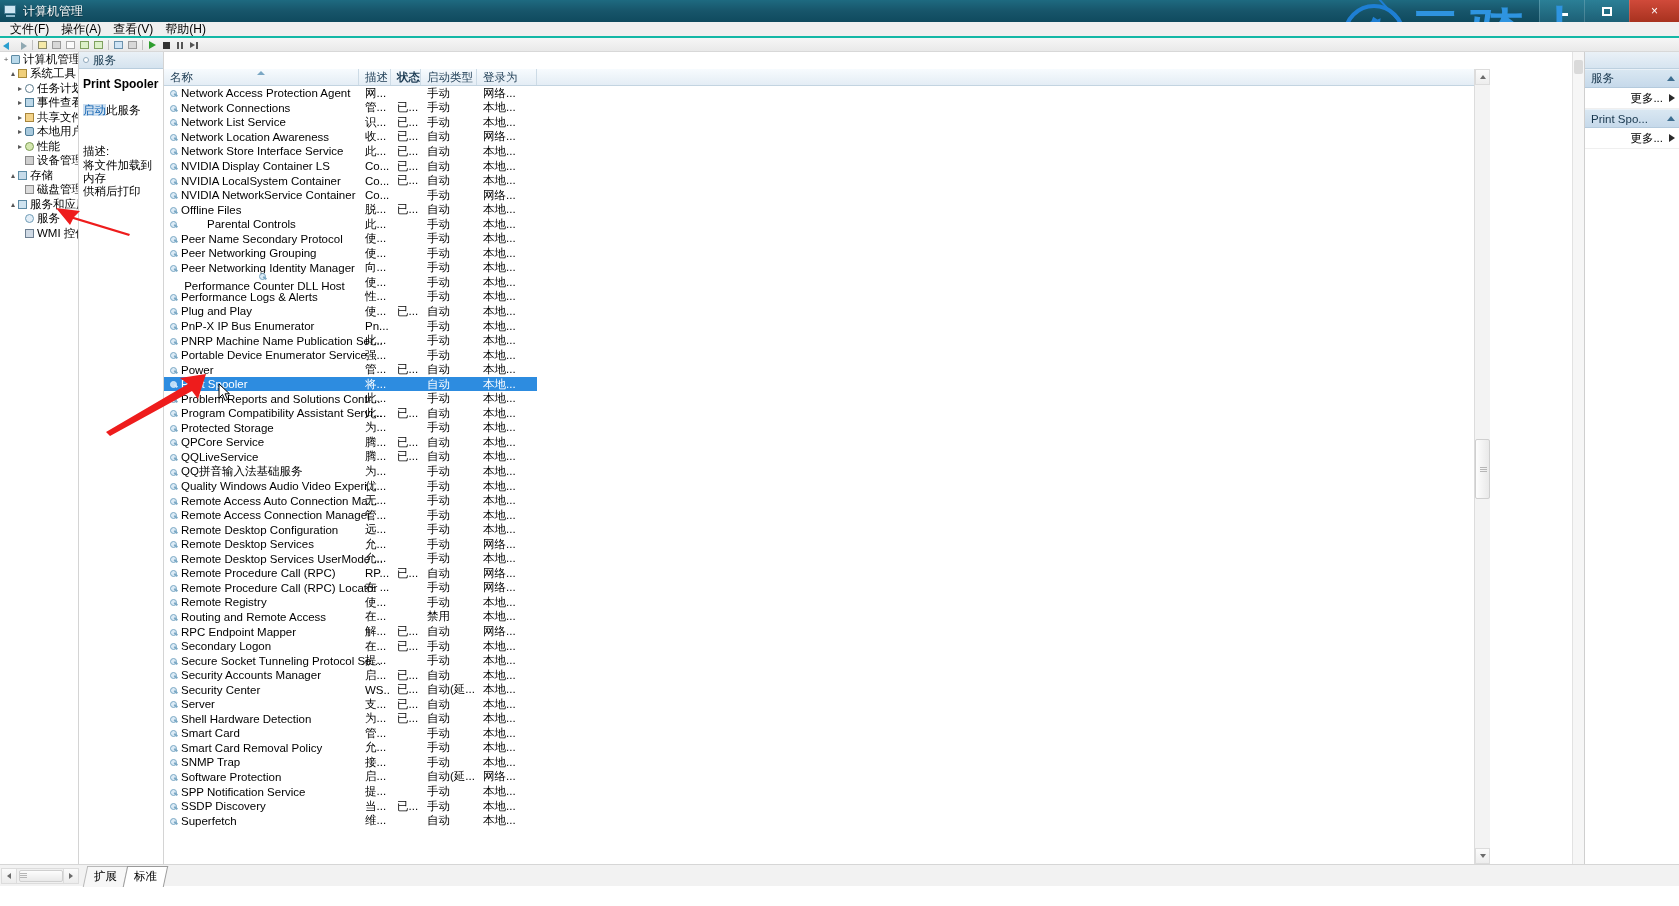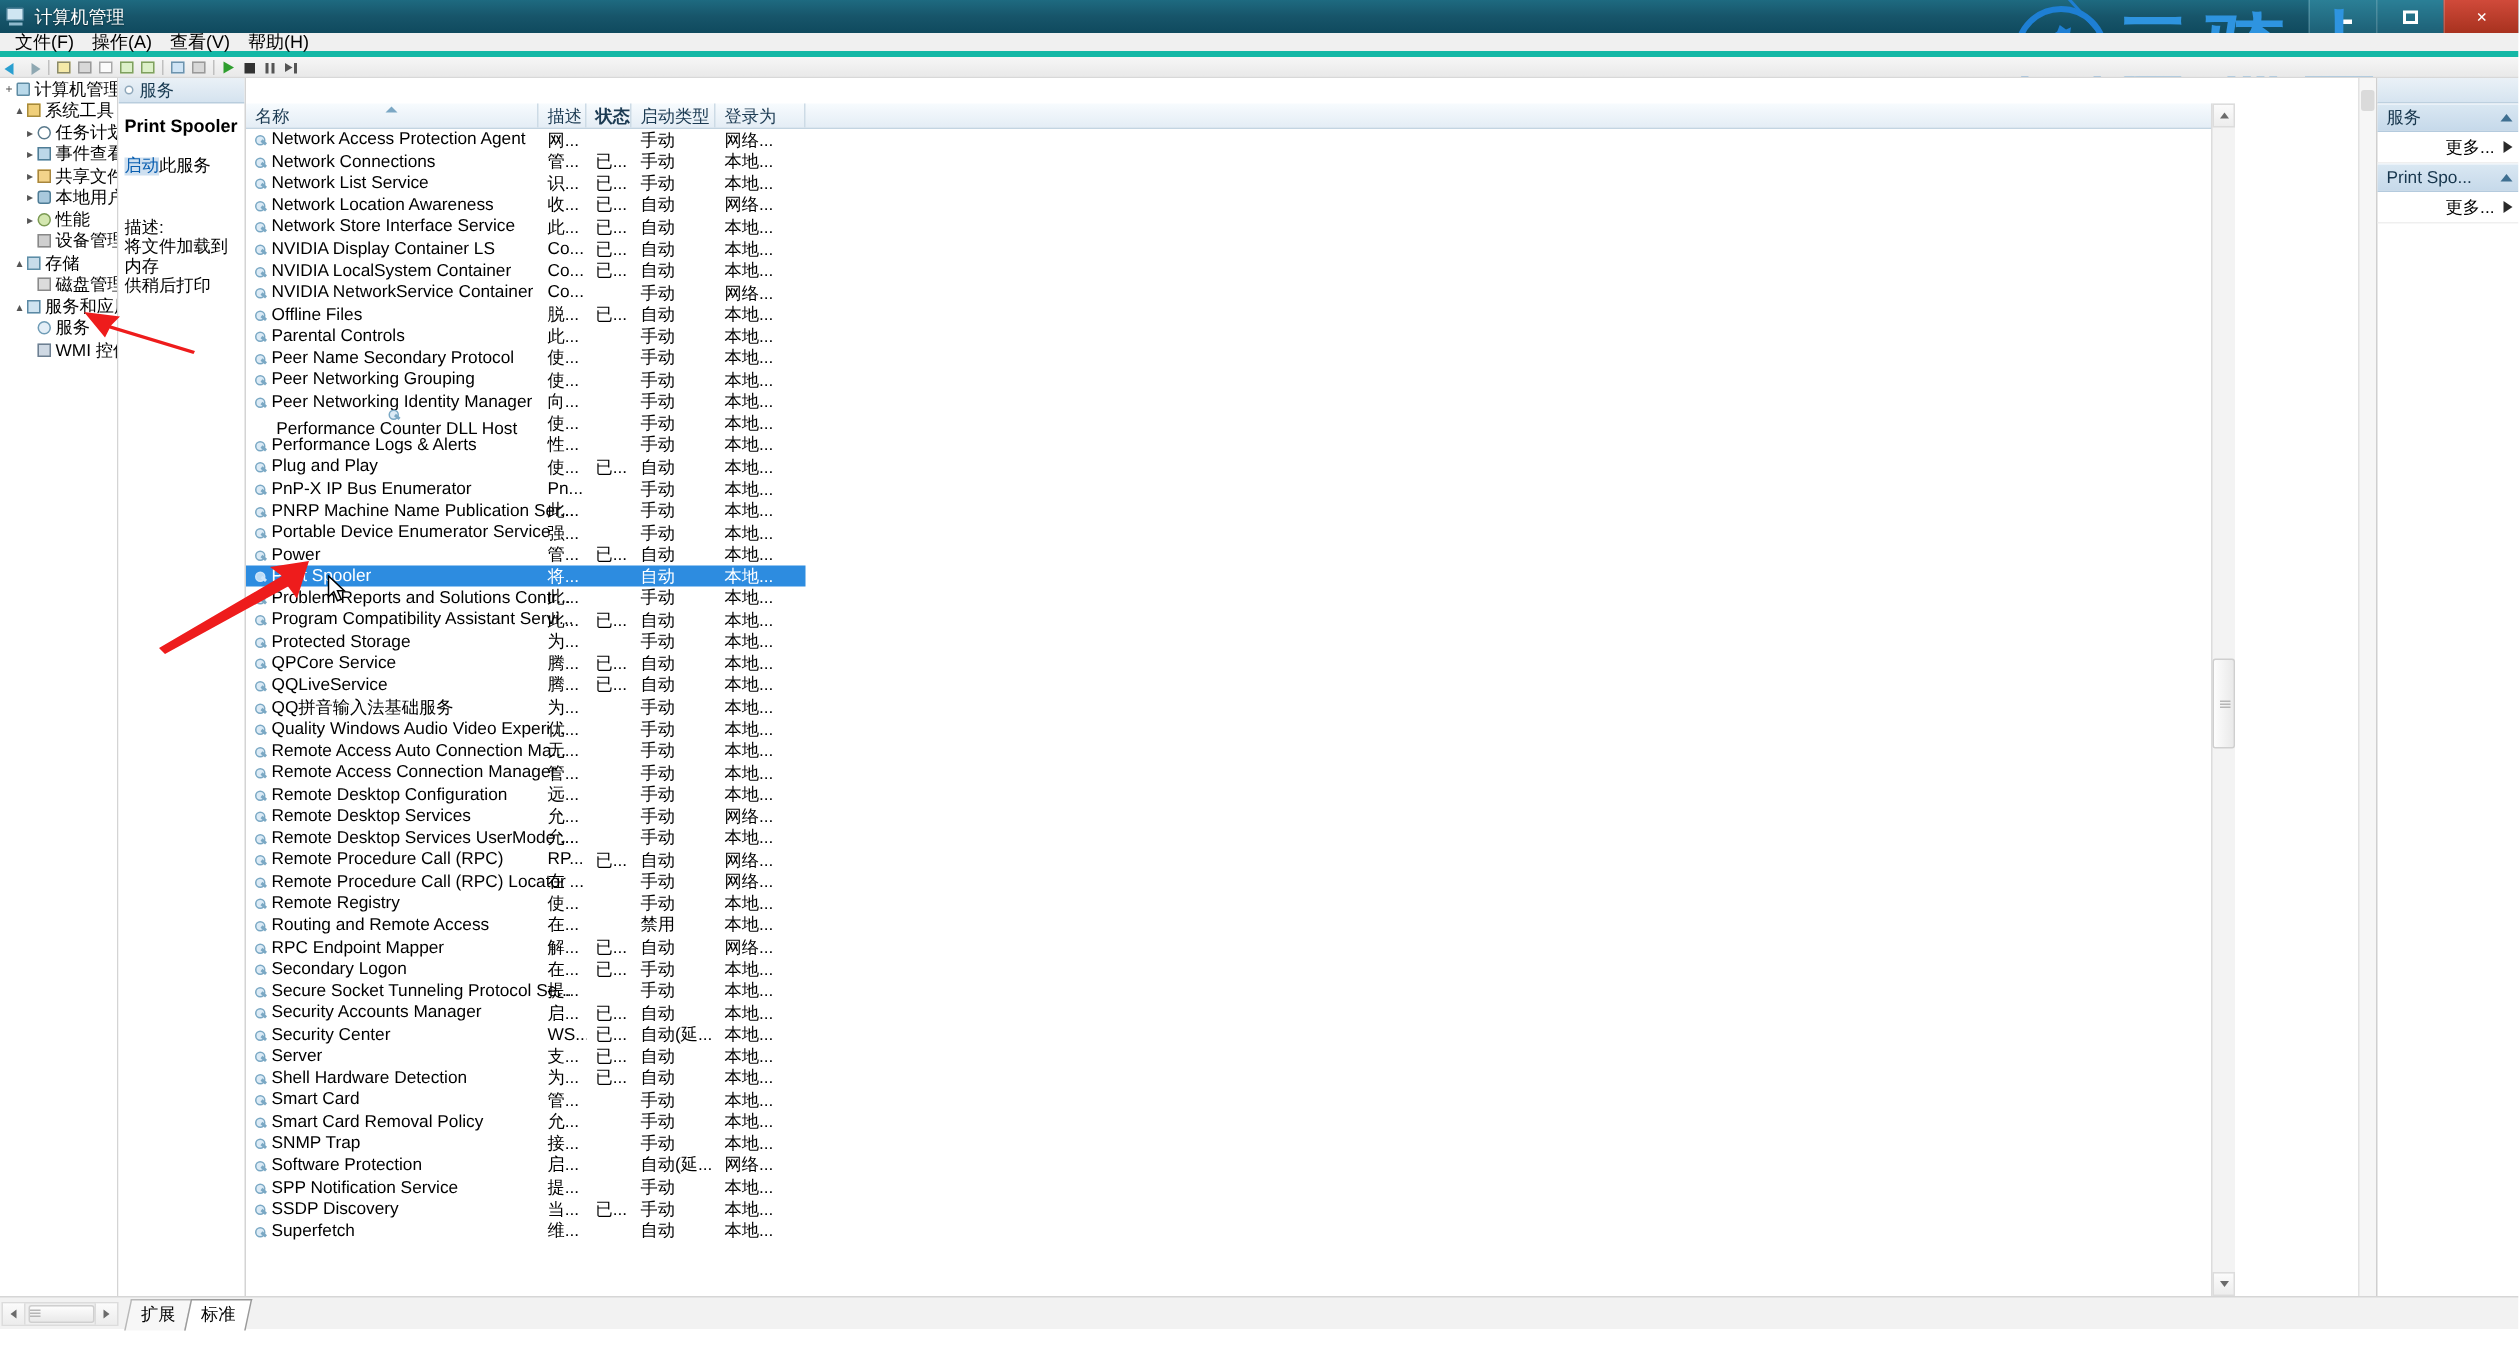--- a/index.html
+++ b/index.html
@@ -42,21 +42,21 @@
     border-left: 1px solid rgba(255,255,255,.18);
   }
   .winbtn.close { background: linear-gradient(to bottom, #d04a3a 0%, #a8321f 100%); width: 50px; }
   .winbtn .glyph-min { display: block; width: 11px; height: 3px; background: #fff; margin-top: 6px; }
   .winbtn .glyph-max { display: block; width: 10px; height: 9px; border: 2px solid #fff; }
 
   
   .menubar {
     position: absolute; left: 0; top: 22px; width: 1679px; height: 16px;
     background: #f0f0f0; display: flex; align-items: center; padding-left: 4px;
-    border-bottom: 4px solid #14b8a6;
+    border-bottom: 2px solid #14b8a6;
   }
   .menuitem { font-size: 12px; color: #000; padding: 0 6px; white-space: nowrap; line-height: 16px; }
 
   
   .toolbar {
     position: absolute; left: 0; top: 38px; width: 1679px; height: 14px;
     background: linear-gradient(to bottom, #f6f6f6, #e9e9e9);
     display: flex; align-items: center; padding-left: 2px; gap: 1px;
     border-bottom: 1px solid #d8d8d8;
   }
@@ -563,21 +563,21 @@
             <div class="c-name" style="width: 195px;">
               <span class="svcico"></span>
               <span>Offline Files</span>
             </div>
             <div class="c-desc" style="width: 32px;">脱...</div>
             <div class="c-status" style="width: 30px;">已...</div>
             <div class="c-start" style="width: 56px;">自动</div>
             <div class="c-logon" style="width: 60px;">本地...</div>
           </div>
           <div class="srow">
-            <div class="c-name" style="width: 195px;">
+            <div class="c-name" style="width: 195px; gap: 26px;">
               <span class="svcico"></span>
               <span>Parental Controls</span>
             </div>
             <div class="c-desc" style="width: 32px;">此...</div>
             <div class="c-status" style="width: 30px;"></div>
             <div class="c-start" style="width: 56px;">手动</div>
             <div class="c-logon" style="width: 60px;">本地...</div>
           </div>
           <div class="srow">
             <div class="c-name" style="width: 195px;">

